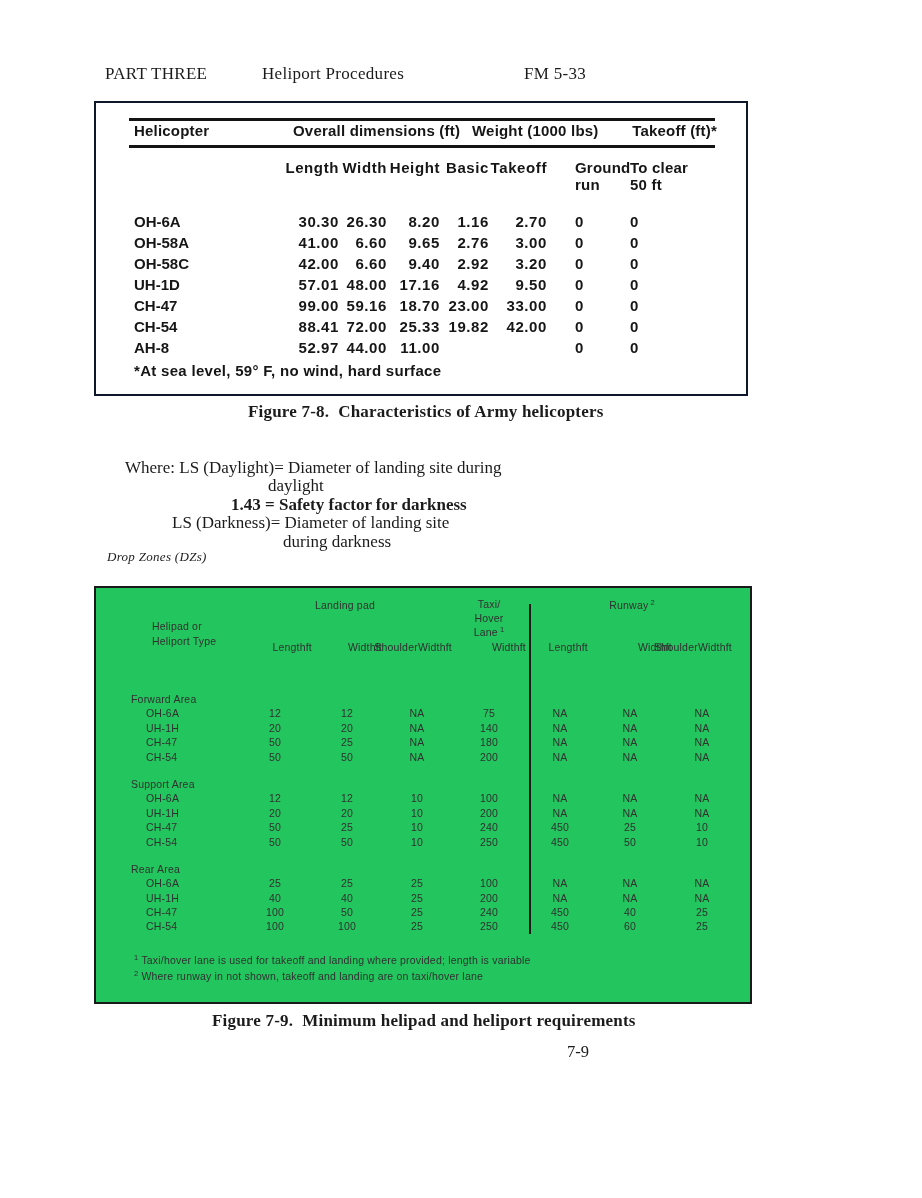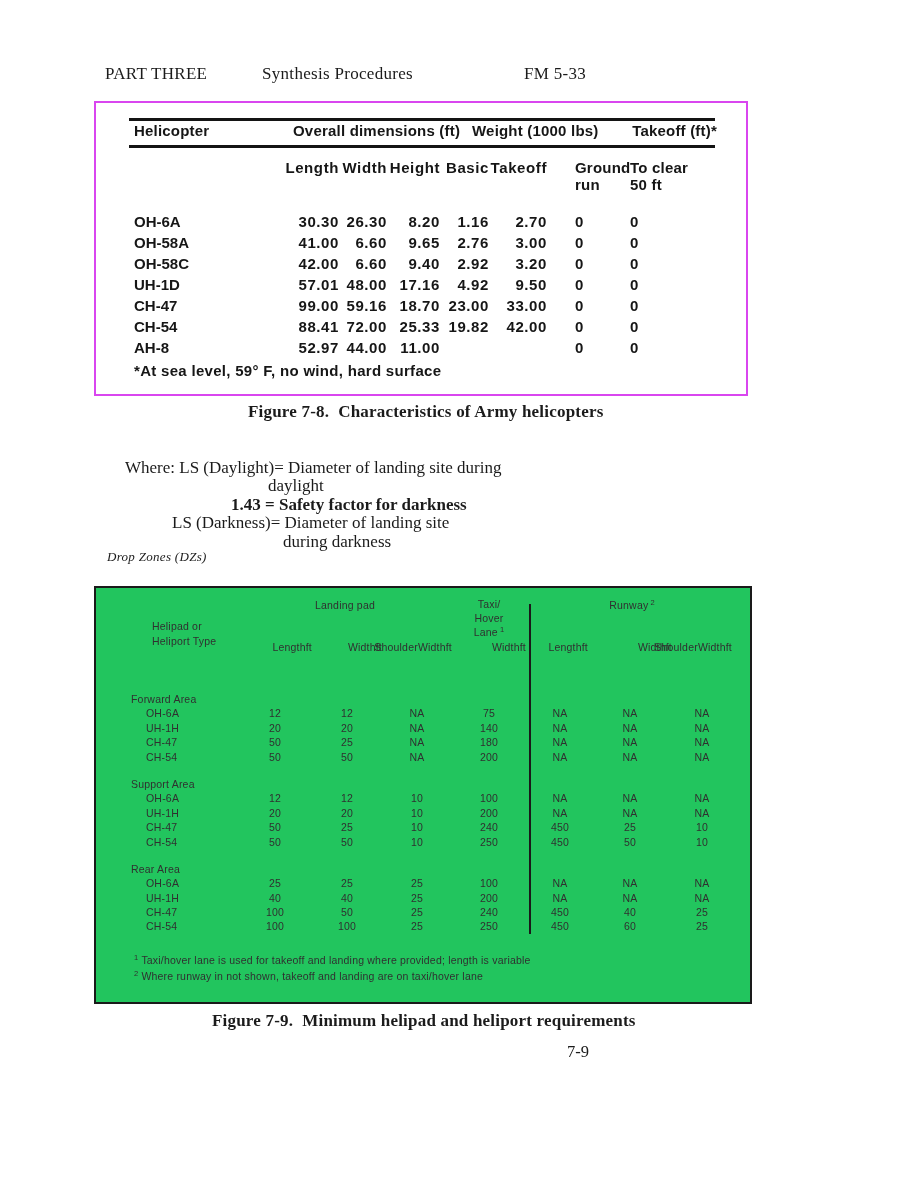--- a/index.html
+++ b/index.html
@@ -3,21 +3,21 @@
 <meta charset="utf-8">
 <style>
   html,body{margin:0;padding:0;background:#ffffff;}
   body{width:922px;height:1198px;position:relative;font-family:"Liberation Serif",serif;color:#1b1b1b;overflow:hidden;}
   .abs{position:absolute;}
 
   
   .doc-header span{font-size:17px;letter-spacing:0.3px;}
 
   
-  .t1-box{left:94px;top:101px;width:650px;height:291px;border:2px solid #d946ef;background:#fff;
+  .t1-box{left:94px;top:101px;width:650px;height:291px;border:2px solid #0f172a;background:#fff;
           font-family:"Liberation Sans",sans-serif;font-weight:700;font-size:15px;color:#161616;}
   .t1-rule{left:33px;width:586px;height:3px;background:#141414;}
   .t1-grid{display:grid;grid-template-columns:150px 93px 48px 53px 49px 58px 83px 110px;}
   .t1c-label{padding-left:38px;text-align:left;white-space:nowrap;}
   .t1c-num{text-align:right;letter-spacing:0.6px;white-space:nowrap;}
   .t1c-g{padding-left:28px;letter-spacing:0.2px;white-space:nowrap;}
   .t1c-c{padding-left:0;letter-spacing:0.2px;white-space:nowrap;}
   .t1-subheads{left:0;top:56px;right:0;line-height:17px;letter-spacing:0.2px;}
   .t1-rows{left:0;top:108px;right:0;}
   .t1-row{height:21px;line-height:21px;}
@@ -48,21 +48,21 @@
   .t2-footnotes{left:38px;top:364px;line-height:16px;}
   sup{font-size:7.5px;vertical-align:super;line-height:0;margin-left:2px;}
 
   .pgnum{font-size:16.5px;}
 </style>
 </head>
 <body>
 
 <div class="abs doc-header" style="left:0;top:64px;width:922px;height:22px;">
   <span class="abs" style="left:105px;">PART THREE</span>
-  <span class="abs" style="left:262px;">Synthesis Procedures</span>
+  <span class="abs" style="left:262px;">Heliport Procedures</span>
   <span class="abs" style="left:524px;">FM 5-33</span>
 </div>
 
 <div class="abs t1-box">
   <div class="abs t1-rule" style="top:15px;"></div>
   <div class="abs t1-head-band">
     <span class="abs" style="left:38px;">Helicopter</span>
     <span class="abs" style="left:197px;">Overall dimensions (ft)</span>
     <span class="abs" style="left:376px;">Weight (1000 lbs)</span>
     <span class="abs" style="right:29px;">Takeoff (ft)*</span>

